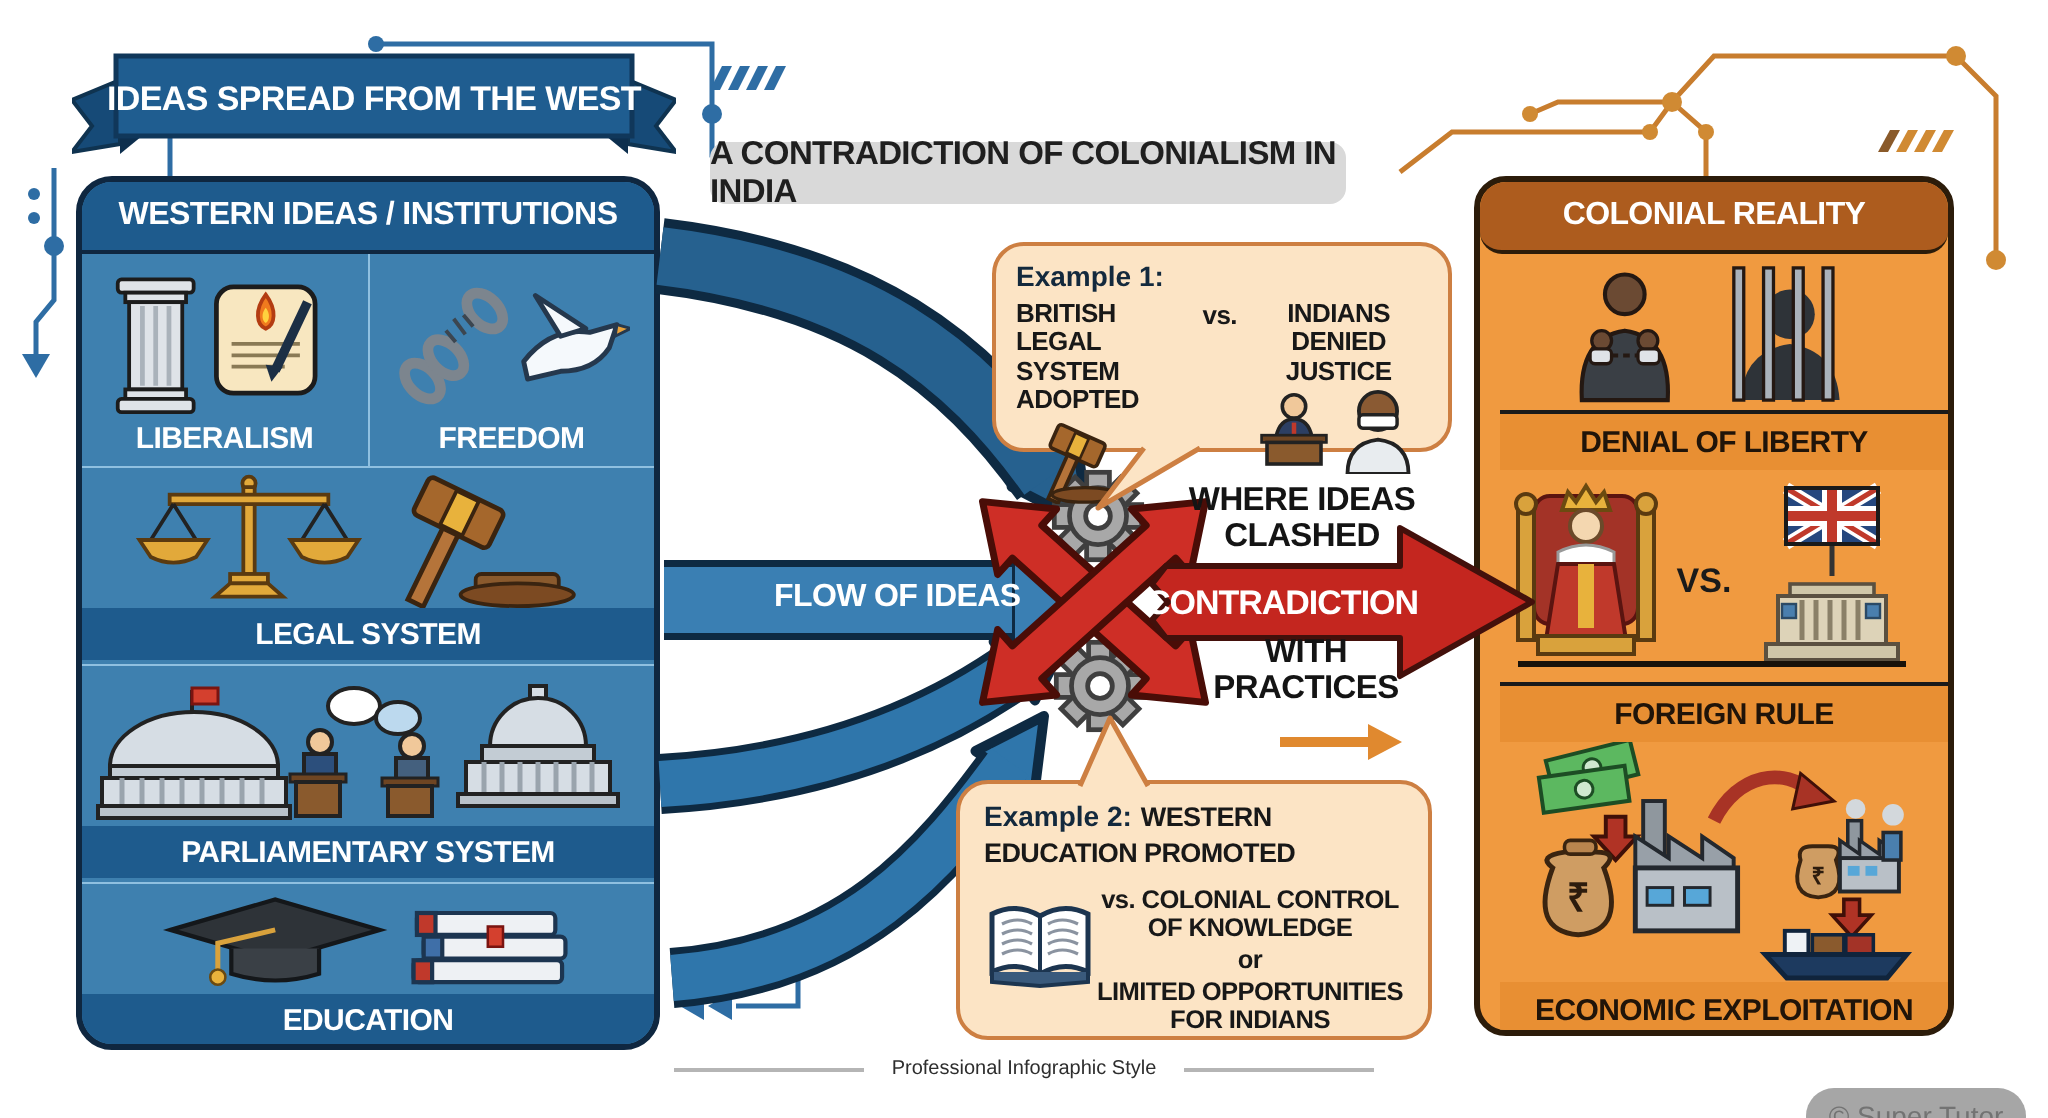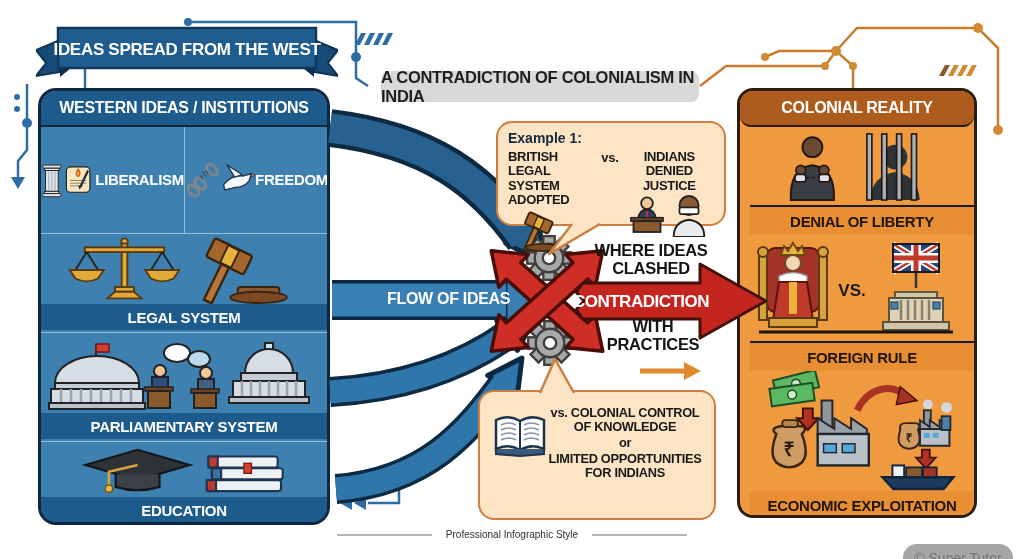--- a/index.html
+++ b/index.html
@@ -10,40 +10,40 @@
   svg text{font-family:"Liberation Sans",sans-serif;}
   .layer{position:absolute;left:0;top:0;width:1024px;height:559px;}
   
   .lpanel{left:38px;top:88px;width:292px;height:437px;background:#3e80af;
           border:3px solid #0f2740;border-radius:18px;box-sizing:border-box;overflow:hidden;z-index:2;}
   .lhead{height:34px;background:#1e5b8d;color:#fff;display:flex;align-items:center;justify-content:center;
          font-size:16px;border-bottom:2px solid #0f2740;}
   .lsec{border-bottom:1.5px solid #8fc0e0;}
   .lsec:last-child{border-bottom:none;}
   .lrow1{height:106px;display:flex;}
-  .lcell{width:50%;display:flex;align-items:center;justify-content:flex-end;}
+  .lcell{width:50%;display:flex;flex-direction:column;align-items:center;justify-content:flex-end;}
   .lcell:first-child{border-right:1.5px solid #8fc0e0;}
   .llabel{color:#fff;font-size:15px;text-align:center;padding:3px 0 5px 0;}
   .lstrip{height:26px;background:#1e5b8d;color:#fff;font-size:15px;display:flex;align-items:center;justify-content:center;}
   .licons{display:flex;align-items:flex-end;justify-content:center;}
   
   .rpanel{left:737px;top:88px;width:240px;height:430px;background:#f09a40;
           border:3px solid #2c1c0a;border-radius:16px;box-sizing:border-box;overflow:hidden;z-index:2;}
   .rhead{height:34px;background:#ad5c1e;color:#fff;display:flex;align-items:center;justify-content:center;
          font-size:16px;border-bottom:2px solid #2c1c0a;border-radius:11px;}
   .rstrip{height:28px;background:#e88f33;color:#201409;font-size:15px;display:flex;align-items:center;justify-content:center;margin-left:10px;}
   .rstrip.gline{border-top:2.5px solid #1a1a1a;}
   .ricons{display:flex;align-items:flex-end;justify-content:center;}
   
   .bubble{background:#fce4c5;border:2.5px solid #cd7f42;border-radius:16px;box-sizing:border-box;z-index:5;
           color:#181818;}
   .ex-head{color:#13293d;font-size:14px;font-weight:bold;}
   .ex-txt{font-size:13px;font-weight:bold;line-height:1.1;letter-spacing:-0.3px;}
   
-  .titlebox{left:381px;top:71px;width:318px;height:31px;background:#d9d9d9;border-radius:8px;
+  .titlebox{left:355px;top:71px;width:318px;height:31px;background:#d9d9d9;border-radius:8px;
             display:flex;align-items:center;justify-content:center;font-size:16.5px;color:#1f1f1f;z-index:2;}
   .clashtxt{color:#141414;font-size:16.5px;text-align:center;line-height:1.12;z-index:6;}
   .flowlabel{color:#fff;font-size:16px;z-index:6;margin-left:40px;}
   .caption{left:0;right:0;top:529px;display:flex;align-items:center;justify-content:center;gap:14px;
            color:#2e2e2e;font-size:10px;z-index:6;}
   .caption .rule{width:95px;height:2px;background:#b5b5b5;}
   .wm{left:903px;top:544px;width:110px;height:28px;background:rgba(150,150,150,0.85);border-radius:14px;
       display:flex;align-items:center;justify-content:center;color:#737373;font-size:14px;font-weight:normal;z-index:7;}
 </style>
 </head>
@@ -424,20 +424,24 @@
           </svg>
         </div>
       </div>
     </div>
   </div>
   <svg class="abs" style="left:543px;top:223px;z-index:6" width="70" height="34" viewBox="0 0 70 34">
     <path d="M57,1 L6,31 L29,1" fill="#fce4c5" stroke="#cd7f42" stroke-width="2.5" stroke-linejoin="round"></path>
   </svg>
 
   <div class="abs bubble" style="left:478px;top:390px;width:238px;height:130px;padding:8px 12px;z-index:5">
+    <div style="line-height:1.15">
+      <span class="ex-head">Example 2:</span>
+      <span class="ex-txt" style="font-size:13.5px">WESTERN EDUCATION PROMOTED</span>
+    </div>
     <div style="display:flex;margin-top:6px;align-items:flex-start">
       <svg width="56" height="46" viewBox="0 0 56 46" style="flex:none;margin-top:6px">
         <path d="M4,8 Q16,2 28,9 Q40,2 52,8 L52,37 Q40,31 28,38 Q16,31 4,37 Z" fill="#fff" stroke="#1c3550" stroke-width="2.5"></path>
         <line x1="28" y1="9" x2="28" y2="38" stroke="#1c3550" stroke-width="2"></line>
         <path d="M9,13 Q17,9 24,13 M9,18 Q17,14 24,18 M9,23 Q17,19 24,23 M9,28 Q17,24 24,28 M32,13 Q39,9 47,13 M32,18 Q39,14 47,18 M32,23 Q39,19 47,23 M32,28 Q39,24 47,28" stroke="#8a93a0" stroke-width="1.6" fill="none"></path>
         <path d="M4,37 L4,42 L28,44 L52,42 L52,37" fill="#3a5a7c" stroke="#1c3550" stroke-width="2"></path>
       </svg>
       <div style="flex:1;text-align:center">
         <div class="ex-txt" style="font-size:12.8px">vs. COLONIAL CONTROL OF KNOWLEDGE</div>
         <div class="ex-txt" style="font-size:12.8px;margin:2px 0">or</div>

